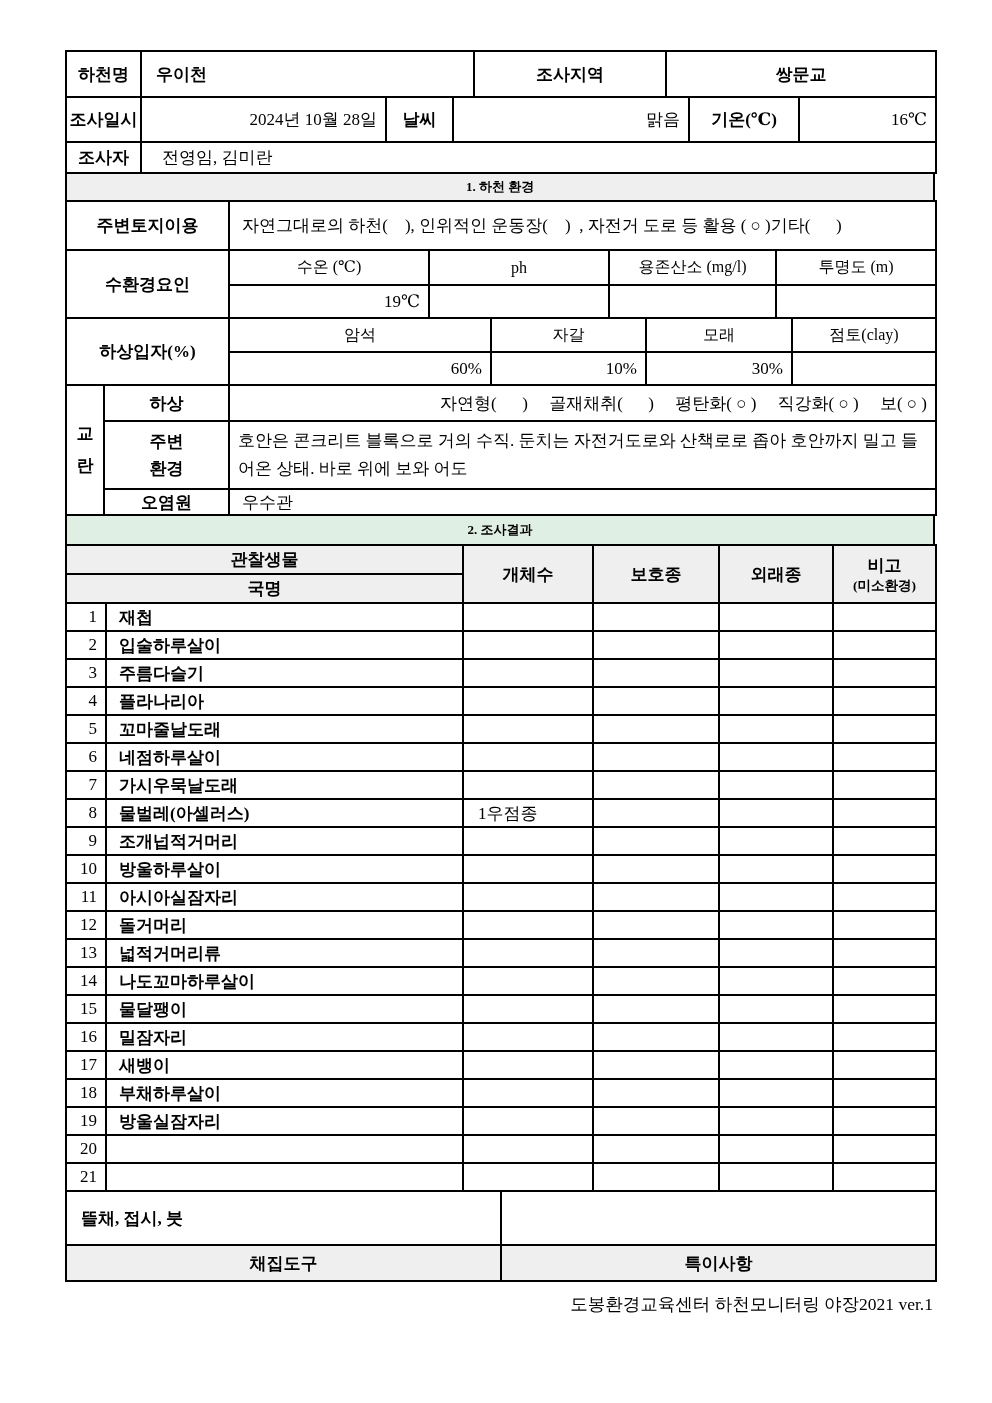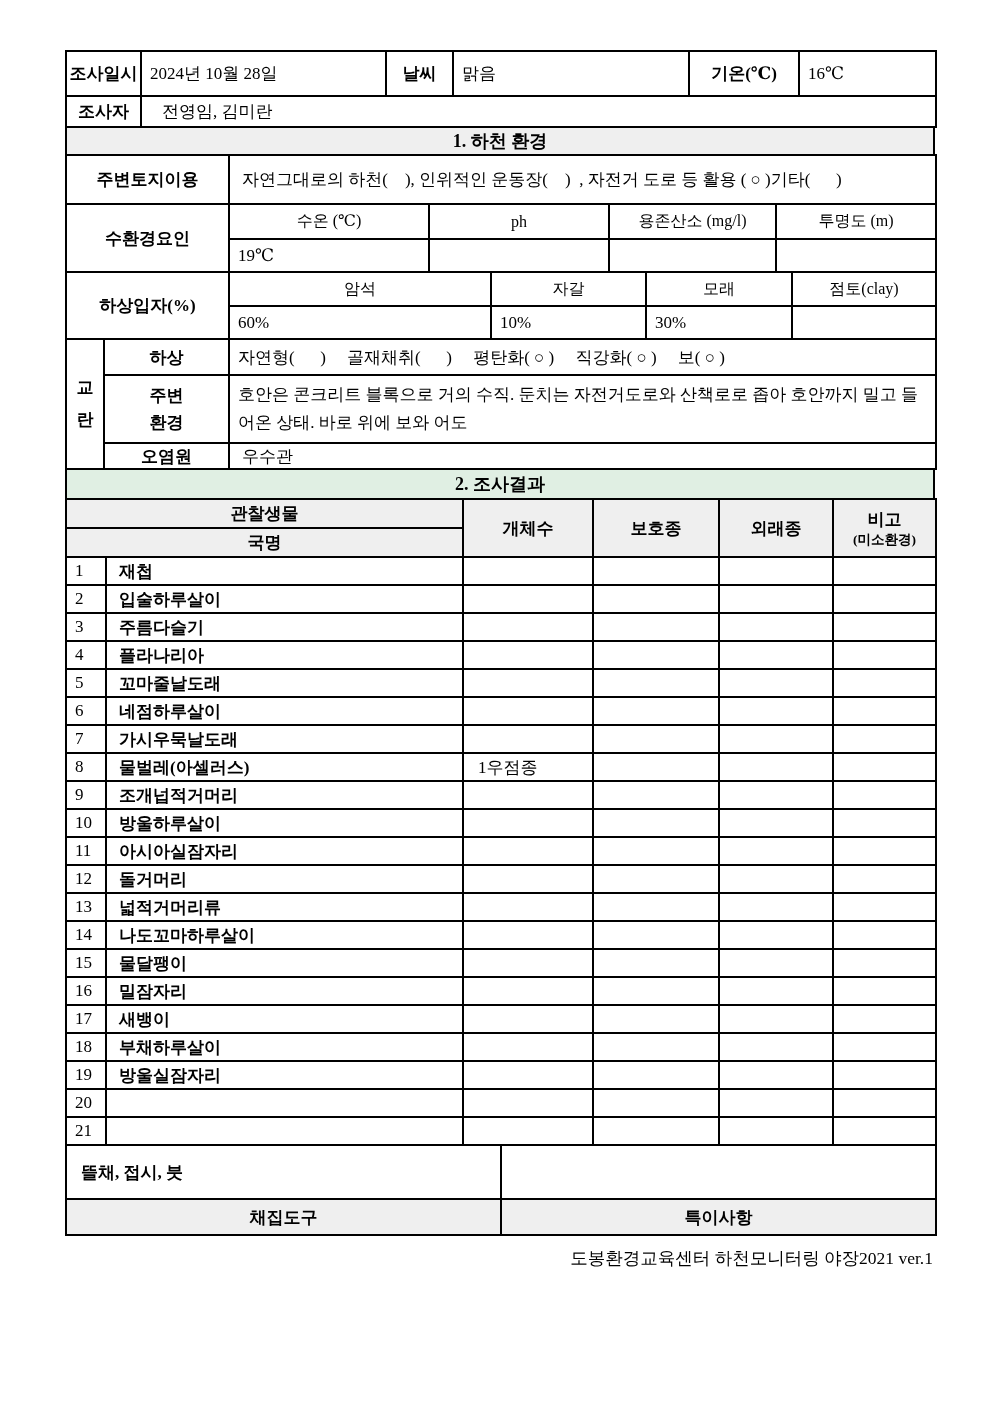--- a/index.html
+++ b/index.html
@@ -16,25 +16,25 @@
   table.first { margin-top: 0; }
   td {
     border: 2px solid #000;
     padding: 0 8px;
     font-size: 17px;
     overflow: hidden;
     vertical-align: middle;
     white-space: pre-wrap;
   }
   .lbl { font-weight: bold; text-align: center; padding: 0 2px; }
-  .ctr { text-align: left; }
+  .ctr { text-align: right; }
   .bold { font-weight: bold; }
   .gray { background: #efefef; }
   .green { background: #e0efe3; }
-  .titlebar td { font-size: 18px; font-weight: bold; text-align: center; }
+  .titlebar td { font-size: 13px; font-weight: bold; text-align: center; }
   .subhead { text-align: center; font-size: 16px; }
   .stack { white-space: pre-line; line-height: 1.9; }
   .note-sub { display: block; font-size: 13.5px; font-weight: bold; }
   .species-name { font-weight: bold; padding-left: 12px; }
   .footer-note {
     text-align: right; font-size: 17.5px; margin-top: 10px; padding-right: 2px;
   }
 </style>
 </head>
 <body>
@@ -46,20 +46,26 @@
       <col style="width:75px">
         <col style="width:245px">
         <col style="width:67px">
         <col style="width:21px">
       <col style="width:192px">
         <col style="width:23px">
         <col style="width:110px">
         <col style="width:137px">
     </colgroup>
     <tbody>
+        <tr style="height:46px">
+      <td class="lbl">하천명</td>
+      <td colspan="3" class="bold" style="padding-left:14px">우이천</td>
+      <td class="lbl">조사지역</td>
+      <td colspan="3" class="lbl">쌍문교</td>
+    </tr>
     <tr style="height:45px">
       <td class="lbl">조사일시</td>
       <td class="ctr">2024년 10월 28일</td>
       <td class="lbl">날씨</td>
       <td colspan="3" class="ctr">맑음</td>
       <td class="lbl">기온(℃)</td>
       <td class="ctr">16℃</td>
     </tr>
     <tr style="height:31px">
       <td class="lbl">조사자</td>

